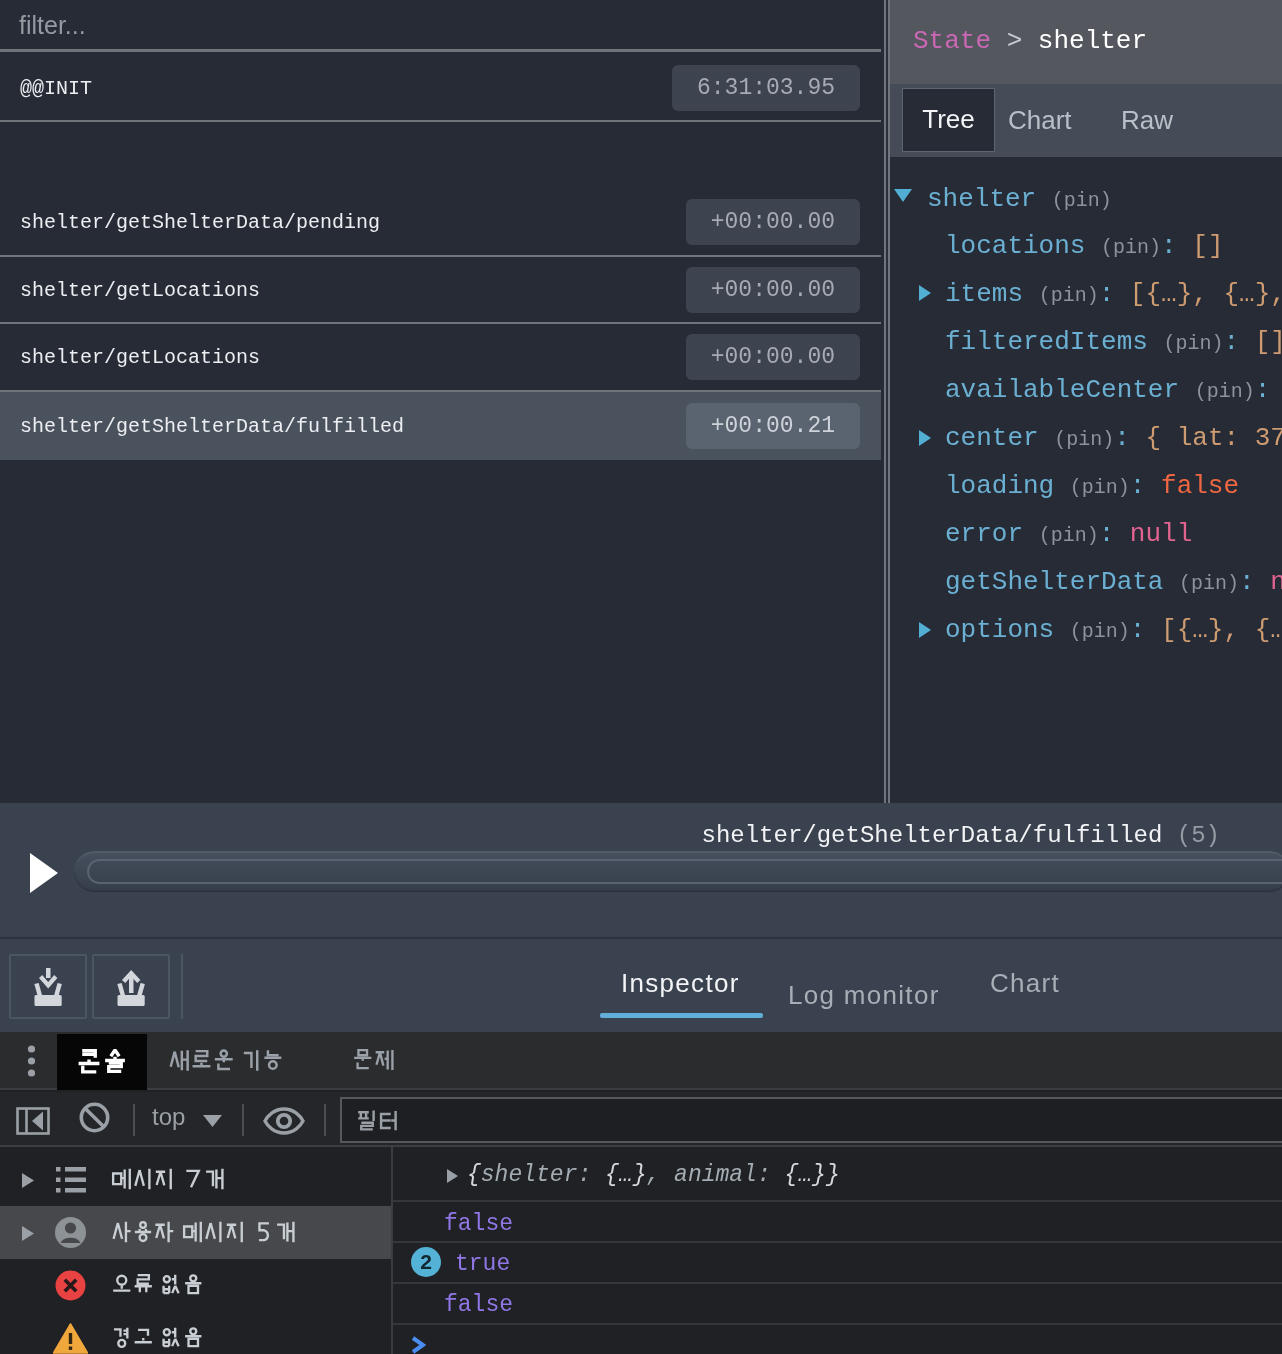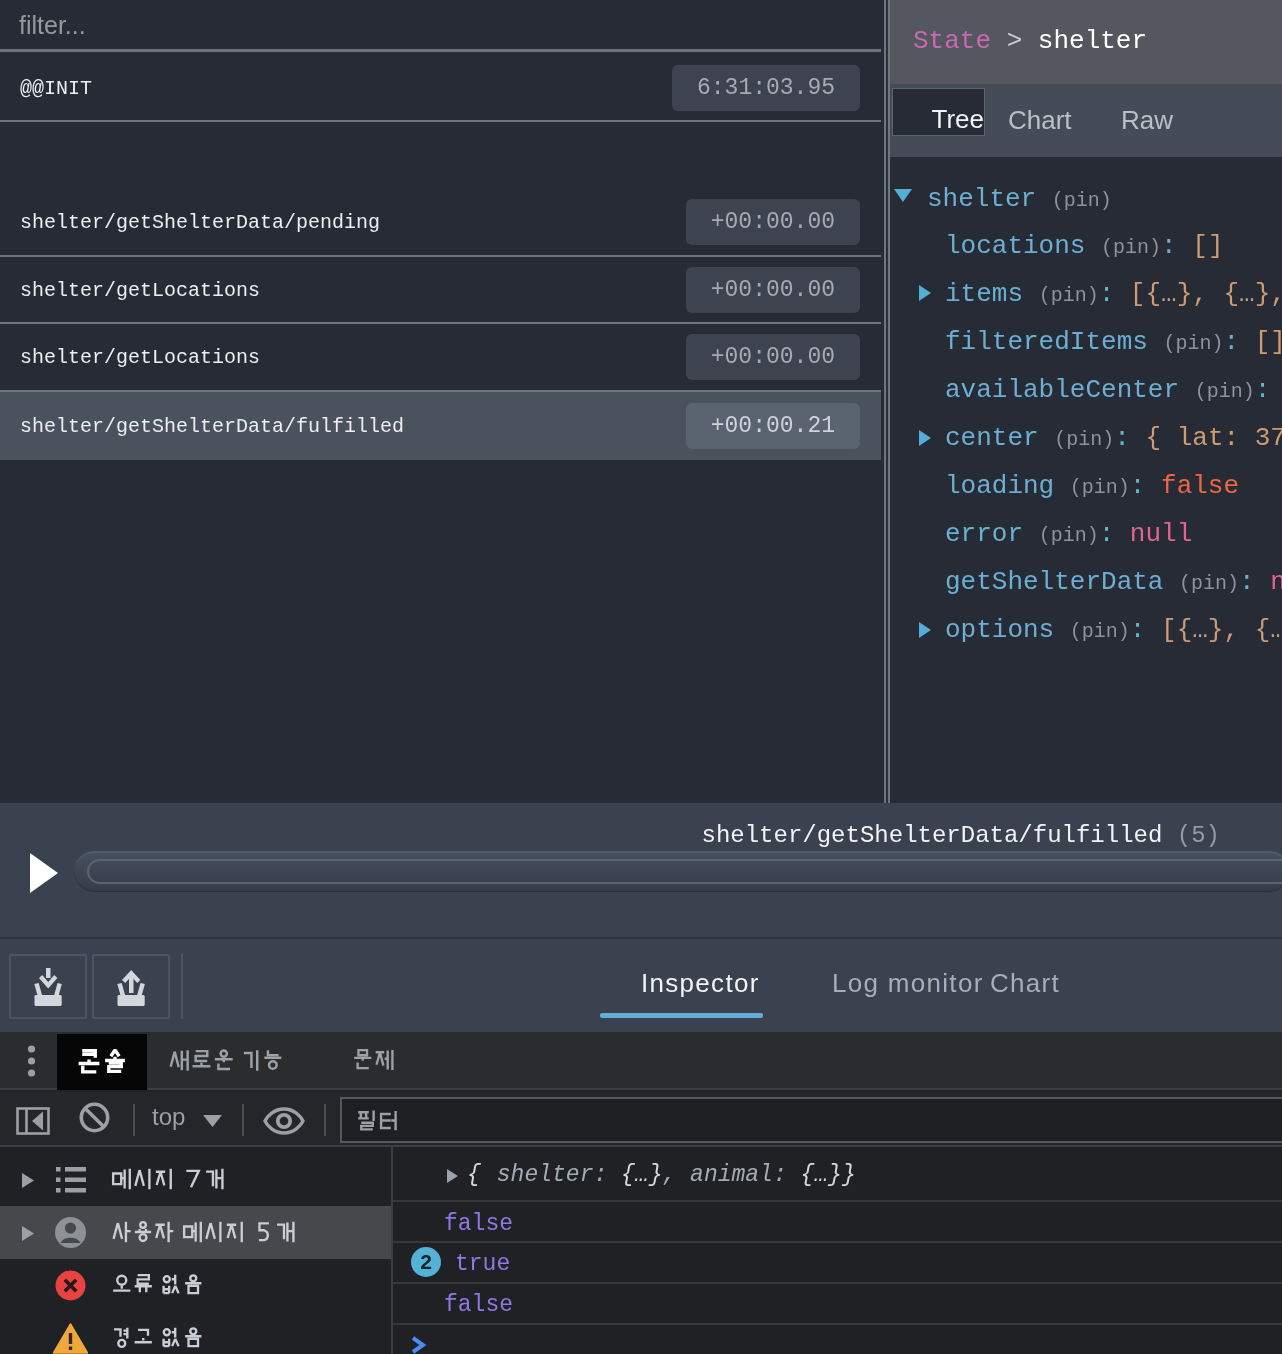--- a/index.html
+++ b/index.html
@@ -19,21 +19,21 @@
   .arow.sel .badge { background:#5a6370; color:#ced3d9; }
 
   
   #vdiv { left:881px; top:0; width:9px; height:813px; background:linear-gradient(90deg,#262b35 0,#262b35 3px,#70757d 3px,#70757d 5px,#2a2f39 5px,#2a2f39 7px,#70757d 7px,#70757d 9px); }
 
   
   #rpanel { left:890px; top:0; width:392px; height:803px; background:#262b35; }
   #rhead { left:0; top:0; width:392px; height:84px; background:#54575e; }
   #rhead .bc { position:absolute; left:23px; top:26px; font-size:26px; color:#fff; }
   #rtabs { left:0; top:84px; width:392px; height:73px; background:#454c57; }
-  #treetab { position:absolute; left:2px; top:4px; width:93px; height:48px; background:#262b35; border:1px solid #5c6572; color:#f2f4f6; font-size:26px; text-align:right; line-height:60px; }
+  #treetab { position:absolute; left:12px; top:4px; width:93px; height:64px; background:#262b35; border:1px solid #5c6572; color:#f2f4f6; font-size:26px; text-align:center; line-height:60px; }
   .rtab { position:absolute; top:0; height:73px; line-height:73px; color:#bac0c8; font-size:26px; }
   #rtree { left:0; top:157px; width:392px; height:646px; background:#262b35; overflow:hidden; }
   .trow { position:absolute; left:0; width:600px; height:48px; line-height:48px; font-size:26px; white-space:nowrap; font-family:"Liberation Mono", monospace; }
   .k { color:#6bb0d2; }
   .pin { color:#8d939b; font-size:20px; }
   .tan { color:#cf9c72; }
   .org { color:#ee6742; }
   .pnk { color:#e0648f; }
   .tri-d { position:absolute; width:0; height:0; border-left:9px solid transparent; border-right:9px solid transparent; border-top:13px solid #52aed3; }
   .tri-r { position:absolute; width:0; height:0; border-top:8px solid transparent; border-bottom:8px solid transparent; border-left:12px solid #52aed3; }
@@ -240,23 +240,23 @@
   <div class="fbtn" style="left:92px;">
     <svg style="display:block;margin:12px auto 0;" width="34" height="38" viewBox="0 0 34 38">
       <path d="M17.2 2 L26.4 12 L23.2 15 L17.2 8.5 L11.2 15 L8 12 Z" fill="#d3d6da"></path>
       <rect x="15" y="8" width="4.5" height="17" fill="#d3d6da"></rect>
       <path d="M5.5 15.5 L9 28" stroke="#d3d6da" stroke-width="4.5" fill="none"></path>
       <path d="M28.7 15.5 L25.2 28" stroke="#d3d6da" stroke-width="4.5" fill="none"></path>
       <rect x="3.5" y="27" width="27.2" height="11" rx="1.5" fill="#d3d6da"></rect>
     </svg>
   </div>
   <div id="fsep"></div>
-  <span class="ftab" id="ftab-act" style="left:621px;margin-left:20px;">Inspector</span>
+  <span class="ftab" id="ftab-act" style="left:621px;">Inspector</span>
   <div id="funder"></div>
-  <span class="ftab" style="left:832px;">Log monitor</span>
+  <span class="ftab" style="left:788px;margin-top:12px;">Log monitor</span>
   <span class="ftab" style="left:990px;">Chart</span>
 </div>
 
 <div id="cdt" class="abs">
   <div id="ctabbar">
     <svg class="abs" style="left:27px;top:13px;" width="9" height="33" viewBox="0 0 9 33" fill="#9aa0a6">
         <circle cx="4.5" cy="4" r="3.6"></circle>
         <circle cx="4.5" cy="16" r="3.6"></circle>
         <circle cx="4.5" cy="28" r="3.6"></circle>
       </svg>
@@ -390,21 +390,21 @@
           <use href="#g-eop"></use>
           <use href="#g-eum" transform="translate(100,0)"></use>
         </svg>
     </div>
   </div>
   <div id="cvsep"></div>
   <div class="crow mono" style="top:115px; height:55px;">
     <svg class="abs" style="left:54px;top:22px;" width="11" height="14" viewBox="0 0 11 14" fill="#9aa0a6">
         <path d="M0 0v14l11-7z"></path>
       </svg>
-    <span class="abs" style="left:74px;top:15px;font-style:italic;color:#d6d9dc;font-size:23px;"><span>{</span><span style="color:#a4acb3;margin-left:16px;">shelter: </span><span>{…}</span><span style="color:#a4acb3;">, animal: </span><span>{…}</span><span>}</span></span>
+    <span class="abs" style="left:74px;top:15px;font-style:italic;color:#d6d9dc;font-size:23px;"><span>{</span><span style="color:#a4acb3;">shelter: </span><span>{…}</span><span style="color:#a4acb3;">, animal: </span><span>{…}</span><span>}</span></span>
   </div>
   <div class="crow mono" style="top:170px; height:41px;">
       <span class="abs purple" style="left:51px;top:9px;font-size:23px;">false</span>
     </div>
   <div class="crow mono" style="top:211px; height:41px;">
     <svg class="abs" style="left:18px;top:4px;" width="30" height="30" viewBox="0 0 30 30">
         <circle cx="15" cy="15" r="15" fill="#54b2d7"></circle>
         <text x="15" y="22" text-anchor="middle" font-family="Liberation Sans, sans-serif" font-size="21" font-weight="bold" fill="#12262e">2</text>
       </svg>
     <span class="abs purple" style="left:62px;top:8px;font-size:23px;">true</span>

